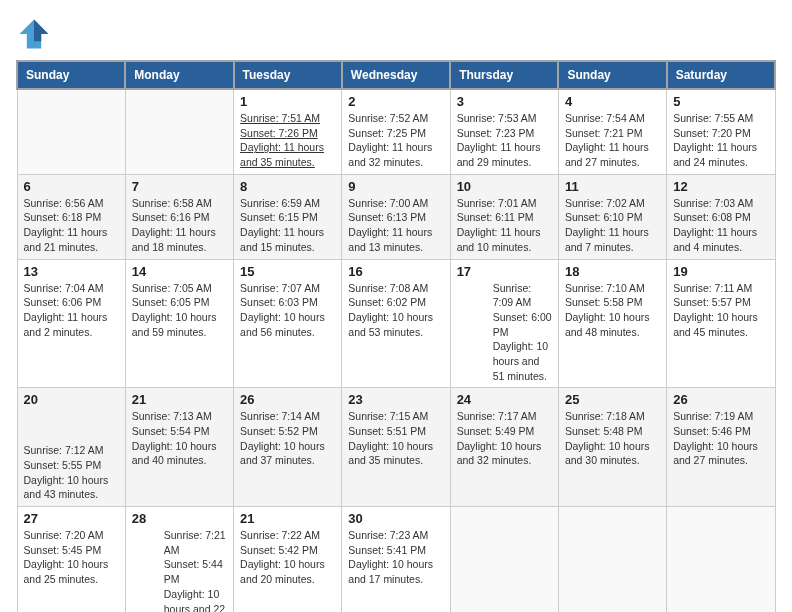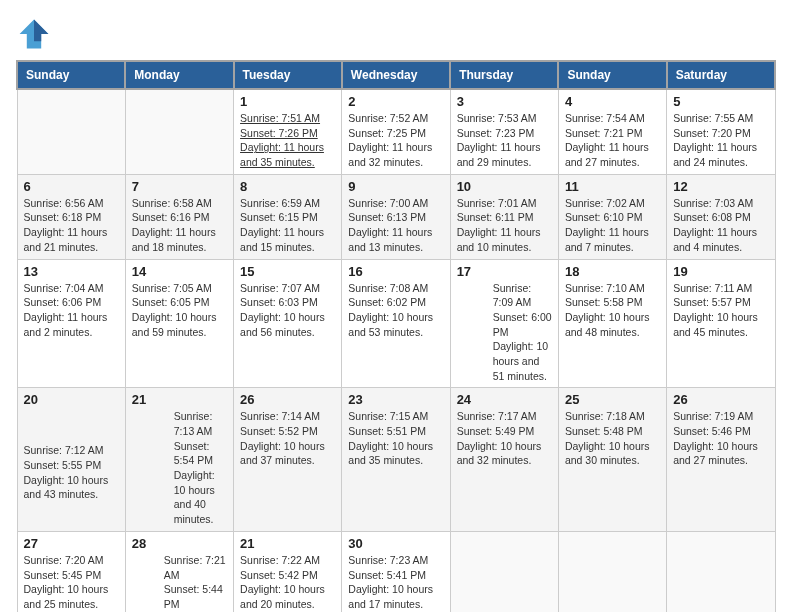--- a/index.html
+++ b/index.html
@@ -232,21 +232,21 @@
       </tr>
       <tr class="row-alt">
         <td>
           <div class="day-number">20</div>
           <div class="day-info" style="white-space: pre-line; margin-top: 36px;">Sunrise: 7:12 AM
 Sunset: 5:55 PM
 Daylight: 10 hours and 43 minutes.</div>
         </td>
         <td>
           <div class="day-number">21</div>
-          <div class="day-info" style="white-space: pre-line; margin-left: 42px;">Sunrise: 7:13 AM
+          <div class="day-info" style="white-space: pre-line;">Sunrise: 7:13 AM
 Sunset: 5:54 PM
 Daylight: 10 hours and 40 minutes.</div>
         </td>
         <td>
           <div class="day-number">26</div>
           <div class="day-info" style="white-space: pre-line;">Sunrise: 7:14 AM
 Sunset: 5:52 PM
 Daylight: 10 hours and 37 minutes.</div>
         </td>
         <td>

